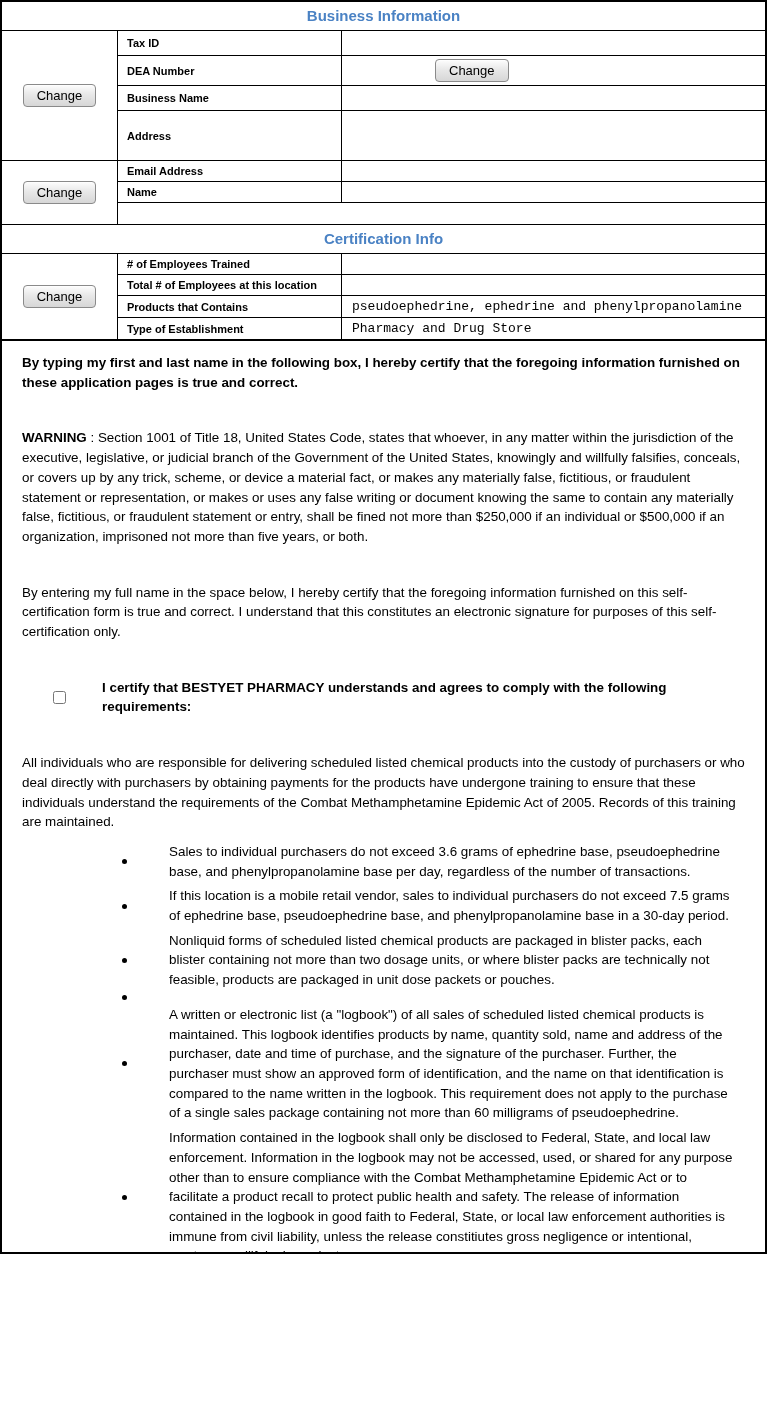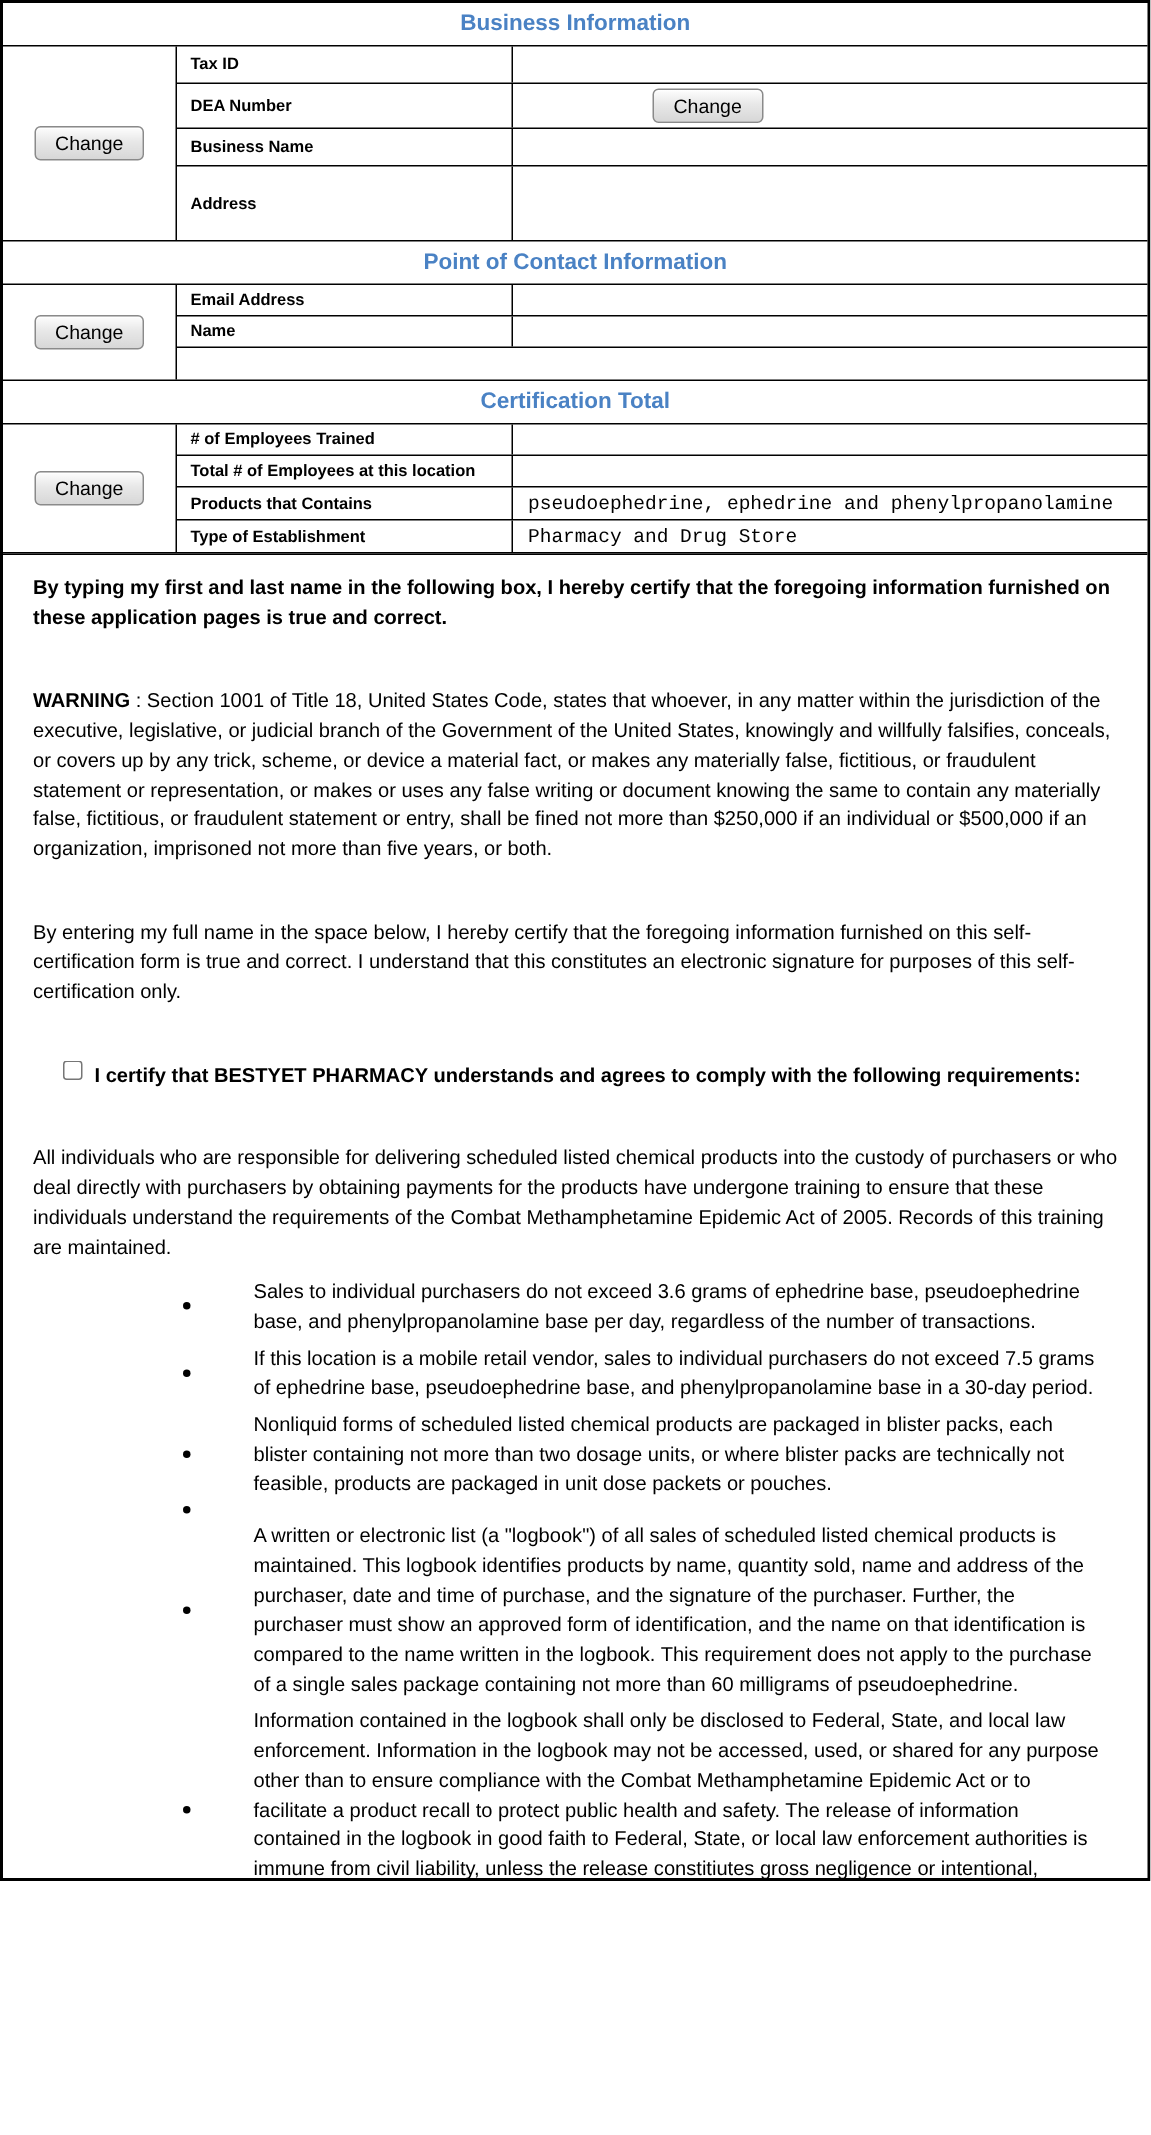--- a/index.html
+++ b/index.html
@@ -50,21 +50,21 @@
     padding:3px 13px; cursor:pointer;
     box-shadow:0 1px 0 rgba(255,255,255,.7) inset;
   }
   .dea-change { margin-left:83px; }
   .empty-band { height:22px; border-bottom:1px solid #000; }
   
   .cert-block { flex:1; padding:12px 20px 0 20px; font-size:13.4px; line-height:1.47; }
   .para { margin-bottom:0; }
   .gap-lg { height:36px; }
   .bold { font-weight:bold; }
-  .checkbox-row { display:flex; align-items:flex-start; margin-left:20px; }
+  .checkbox-row { display:flex; align-items:center; margin-left:31px;gap:28px; }
   .checkbox-row input[type="checkbox"] { width:13px; height:13px; margin-right:8px; }
   .bullet-list { margin-top:10px; }
   .bullet-item { display:flex; align-items:center; margin-bottom:5px; }
   .bullet-dot {
     flex:0 0 auto; width:5px; height:5px; border-radius:50%;
     background:#000; margin-left:100px; margin-right:42px;
   }
   .bullet-text { flex:1; padding-right:6px; }
   .field-label { font-weight:bold; font-size:13.4px; margin-left:10px;padding-left:24px; }
   .text-input {
@@ -98,41 +98,40 @@
         <div class="cell-label">Business Name</div>
         <div class="cell-value"></div>
       </div>
       <div class="row row-h3">
         <div class="cell-label">Address</div>
         <div class="cell-value"></div>
       </div>
     </div>
   </div>
 
-  <div class="section-header">Point of Contact Information</div>
   <div class="info-table">
     <div class="change-cell">
       <button class="btn">Change</button>
     </div>
     <div class="rows">
       <div class="row row-s">
         <div class="cell-label">Email Address</div>
         <div class="cell-value"></div>
       </div>
       <div class="row row-s">
         <div class="cell-label">Name</div>
         <div class="cell-value"></div>
       </div>
       <div class="row row-s">
         <div class="cell-value"></div>
       </div>
     </div>
   </div>
 
-  <div class="section-header">Certification Total</div>
+  <div class="section-header">Certification Info</div>
   <div class="info-table">
     <div class="change-cell">
       <button class="btn">Change</button>
     </div>
     <div class="rows">
       <div class="row row-s">
         <div class="cell-label"># of Employees Trained</div>
         <div class="cell-value"></div>
       </div>
       <div class="row row-s">

